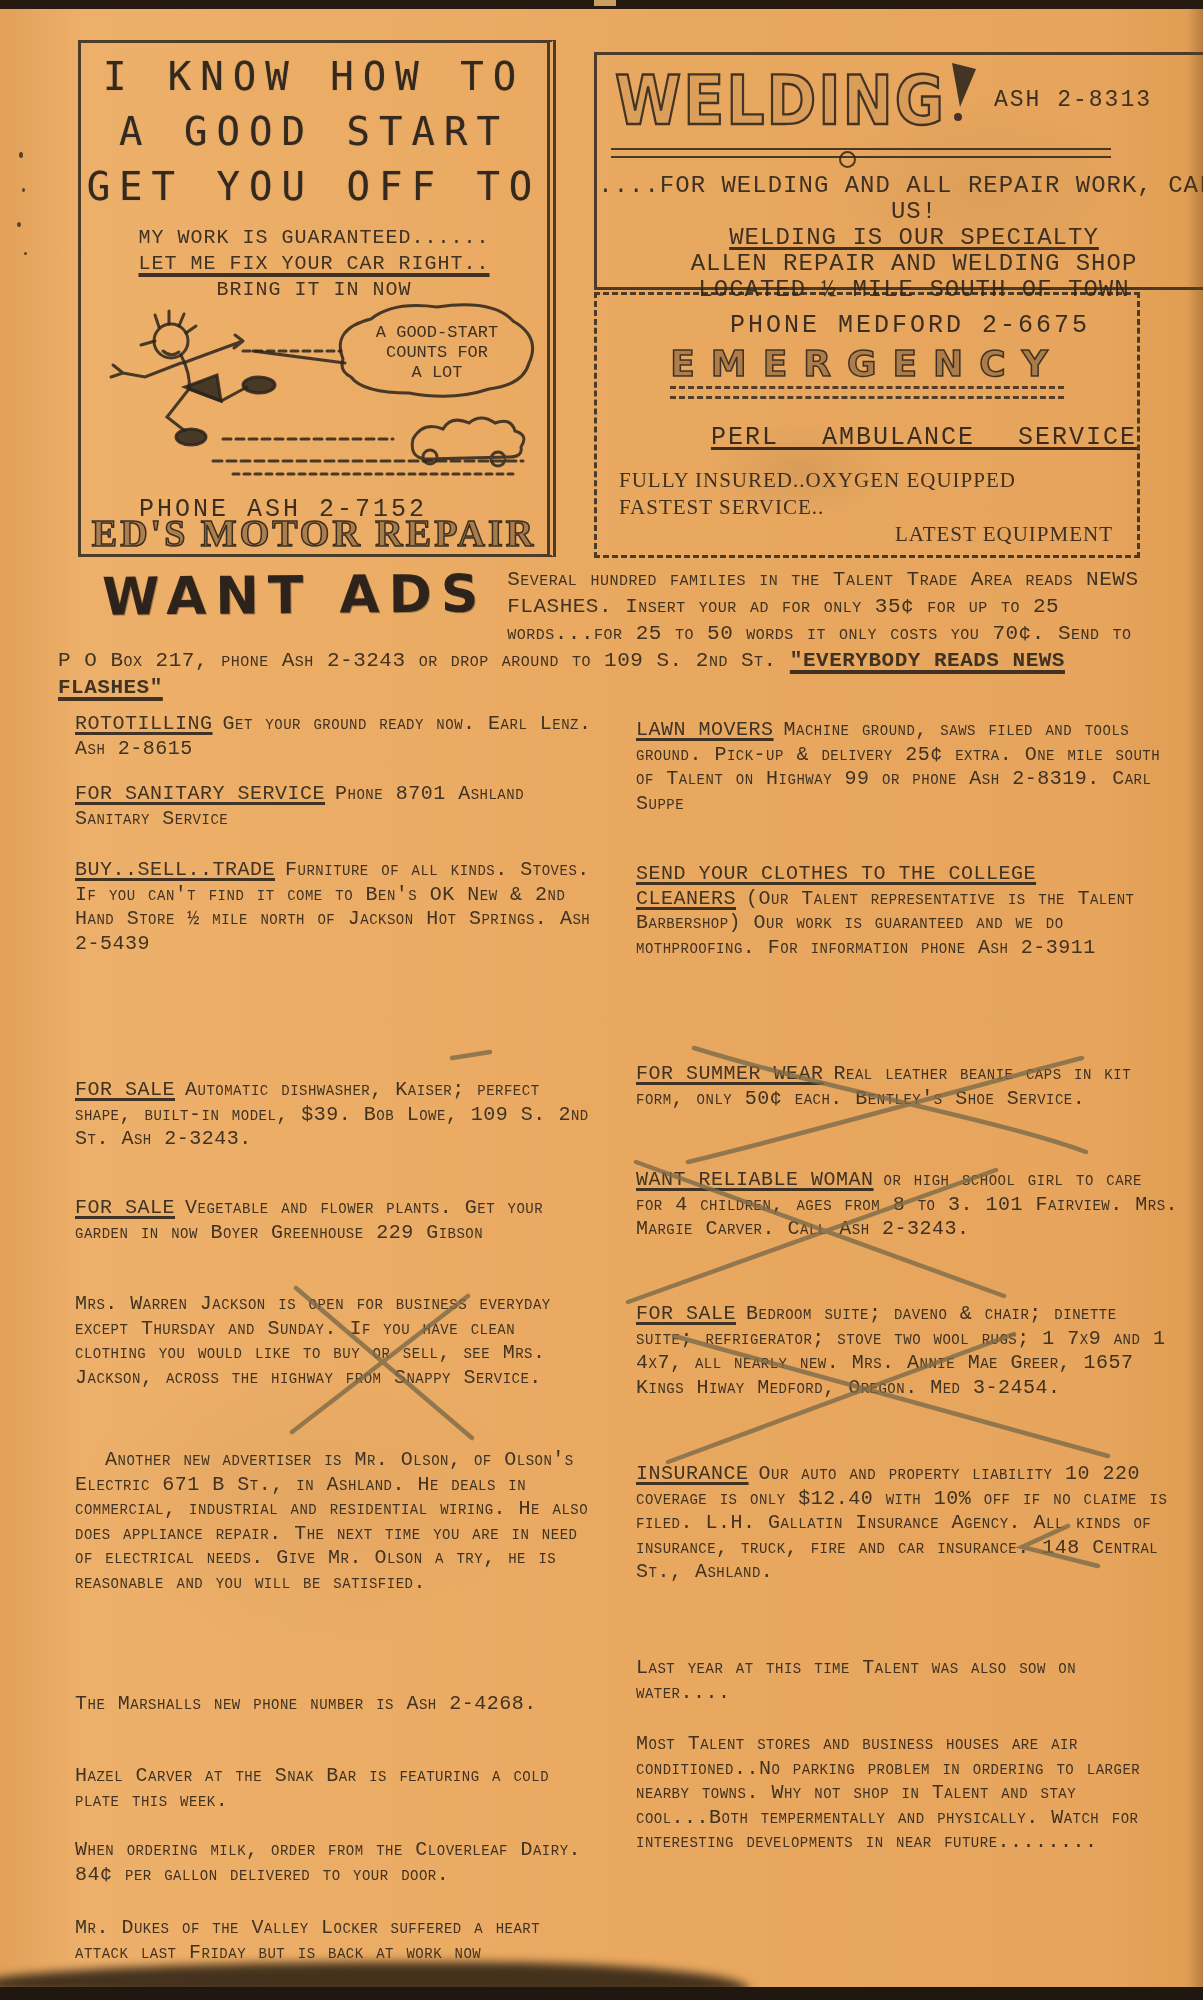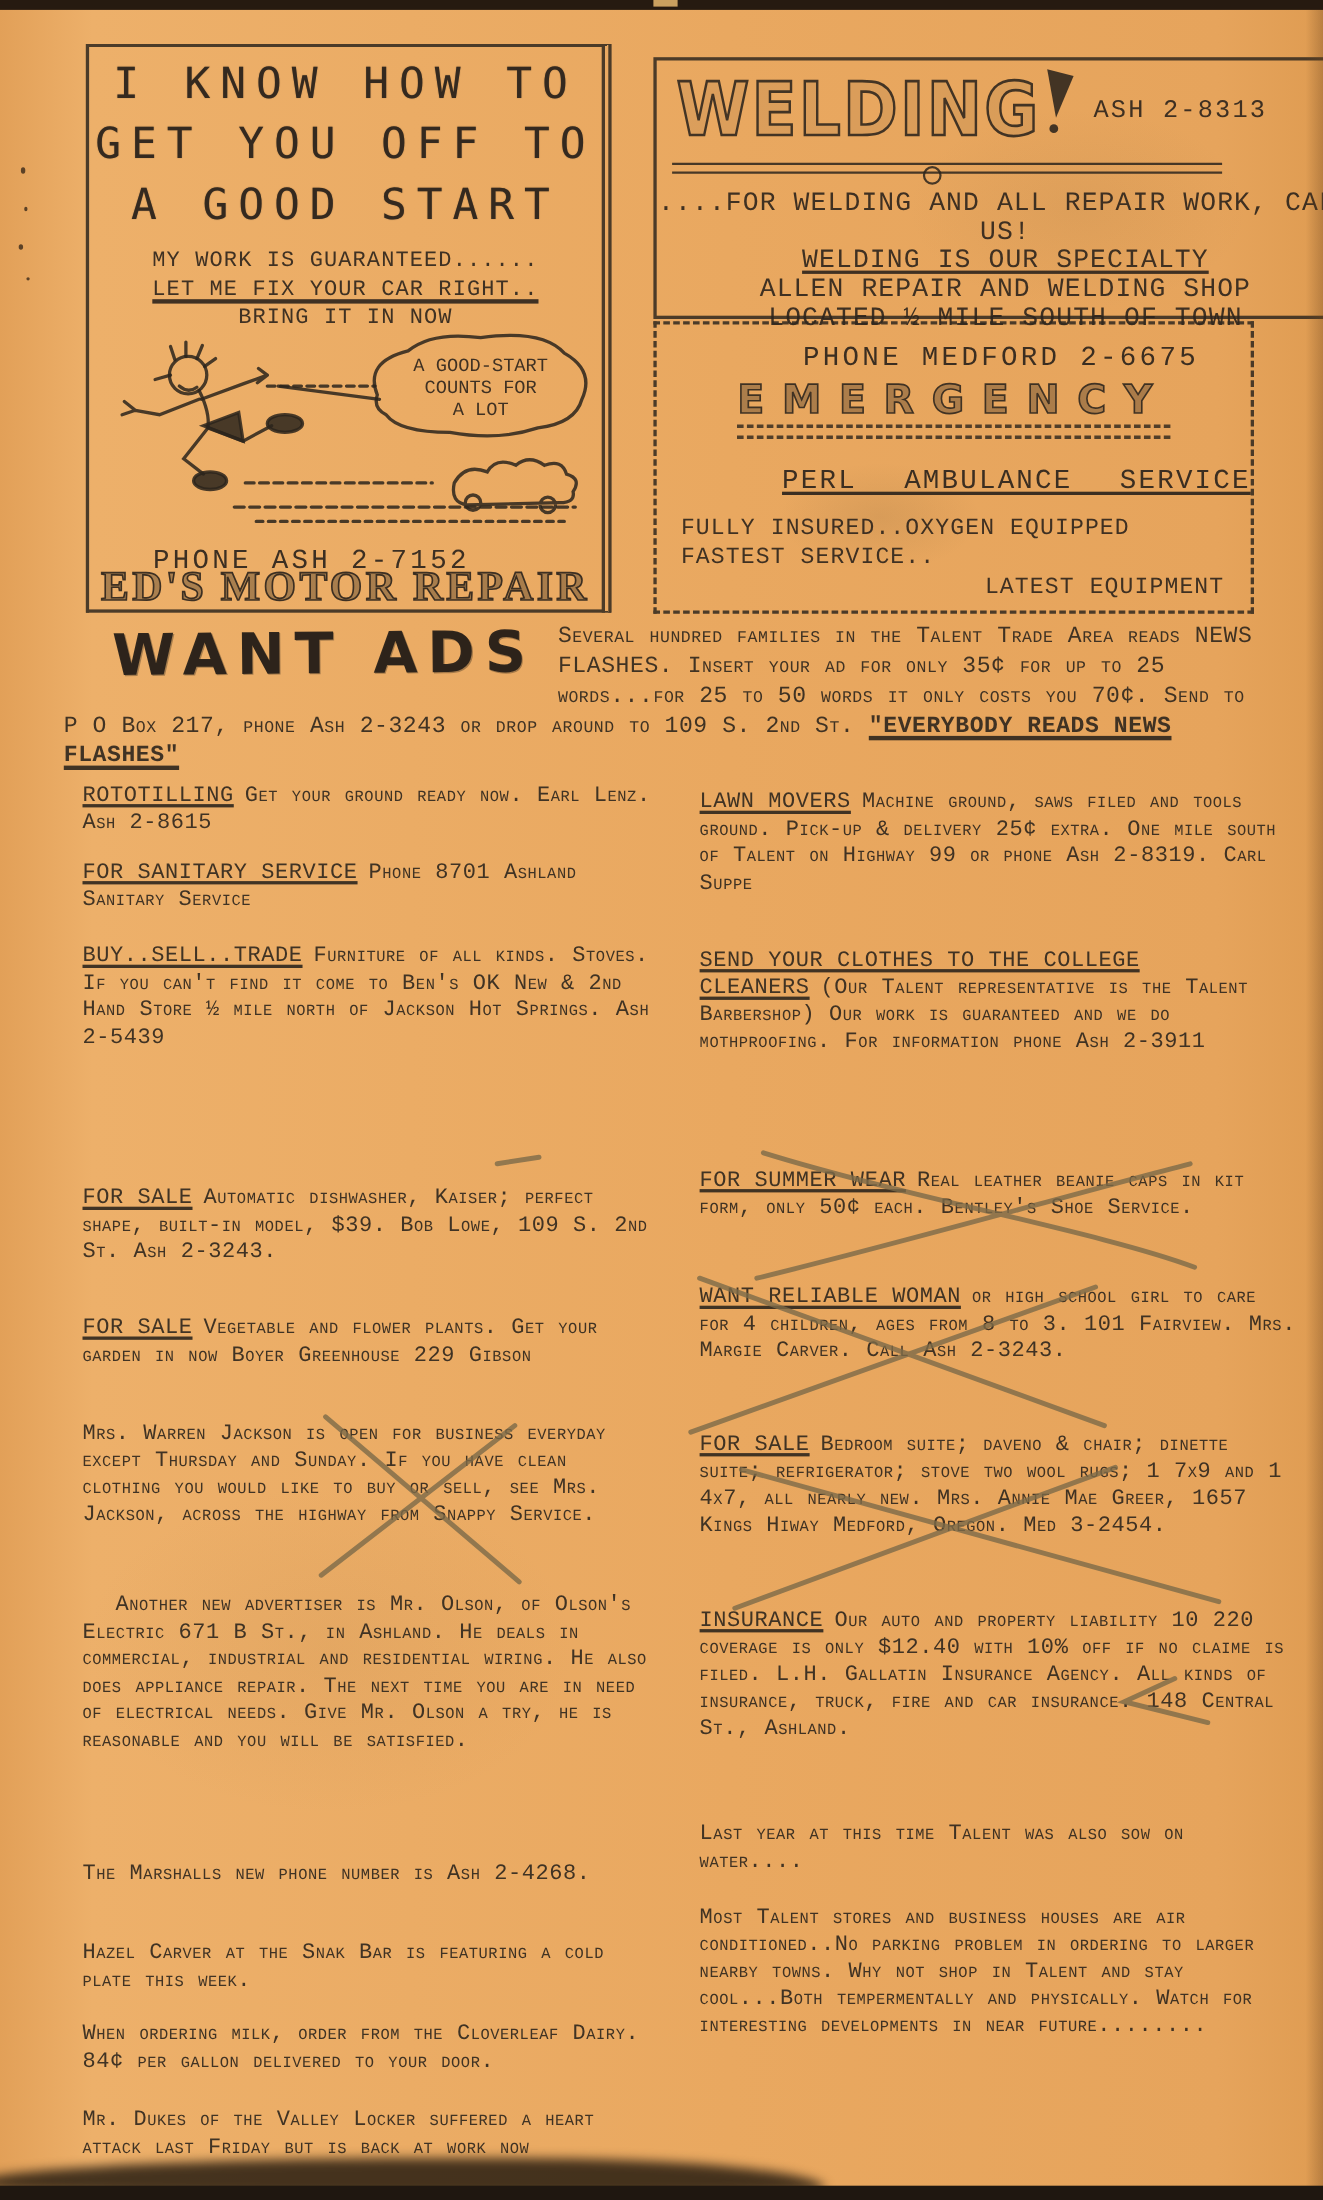--- a/index.html
+++ b/index.html
@@ -49,21 +49,21 @@
   .u-med{text-decoration:underline;text-decoration-thickness:3px;text-underline-offset:3px;}
 
   #emergency-box{left:594px;top:292px;width:546px;height:266px;border:3px dashed rgba(48,40,31,.85);}
   .em-phone{position:absolute;left:0;top:16px;width:100%;text-align:center;font-size:25px;letter-spacing:3px;color:rgba(44,36,28,.92);padding-left:43px;}
   .em-title-wrap{position:absolute;left:0;top:48px;width:100%;text-align:center;}
   .em-title-outer{display:inline-block;border-bottom:3px dashed rgba(44,36,28,.8);padding-bottom:7px;}
   .em-title{display:inline-block;border-bottom:3px dashed rgba(44,36,28,.8);padding-bottom:2px;
     font-family:"DejaVu Sans",sans-serif;font-weight:700;font-size:36px;letter-spacing:16px;
     -webkit-text-stroke:1.5px rgba(44,36,28,.88);-webkit-text-fill-color:rgba(60,50,38,.35);color:rgba(44,36,28,.85);}
   .em-service{position:absolute;left:0;top:128px;width:100%;text-align:right;font-size:25px;letter-spacing:2px;word-spacing:26px;color:rgba(44,36,28,.92);}
-  .em-lines{position:absolute;left:22px;top:172px;width:500px;font-size:21px;line-height:27px;letter-spacing:1px;color:rgba(44,36,28,.9);}
+  .em-lines{position:absolute;left:22px;top:172px;width:500px;font-size:21px;line-height:27px;letter-spacing:1px;color:rgba(44,36,28,.9);font-family:Liberation Serif, serif;}
   .em-right{text-align:right;padding-right:6px;}
 
   
   #wantads{position:absolute;left:58px;top:566px;width:1096px;font-size:21px;line-height:27px;
     font-variant:small-caps;letter-spacing:.5px;color:rgba(46,38,29,.9);}
   #wantads .wa-title{float:left;margin:2px 20px 0 44px;font-family:"DejaVu Sans",sans-serif;font-weight:800;
     font-size:52px;letter-spacing:9px;line-height:54px;color:rgba(38,31,24,.95);text-shadow:1px 1px 0 rgba(38,31,24,.35);transform:rotate(-.5deg);}
   .wa-quote{text-decoration:underline;text-decoration-thickness:4px;text-underline-offset:4px;font-weight:bold;}
 
   
@@ -77,22 +77,22 @@
   svg text{font-family:"Liberation Mono",monospace;fill:rgba(44,36,28,.9);}
 </style>
 </head>
 <body>
 
 <div id="page">
 
   <div class="box" id="eds-box">
     <div class="eds-head">
       <div>I KNOW HOW TO</div>
+      <div>A  GOOD START</div>
       <div>GET YOU OFF TO</div>
-      <div>A  GOOD START</div>
     </div>
     <div class="eds-sub">
       <div>MY WORK IS GUARANTEED......</div>
       <div><span class="u-thick">LET ME FIX YOUR CAR RIGHT..</span></div>
       <div>BRING IT IN NOW</div>
     </div>
     <svg id="cartoon" viewBox="0 0 448 200">
       <g stroke="rgba(44,36,28,.85)" stroke-width="3" fill="none" stroke-linecap="round">
 
         <path d="M150 62 H 248" stroke-dasharray="7 5"></path>

